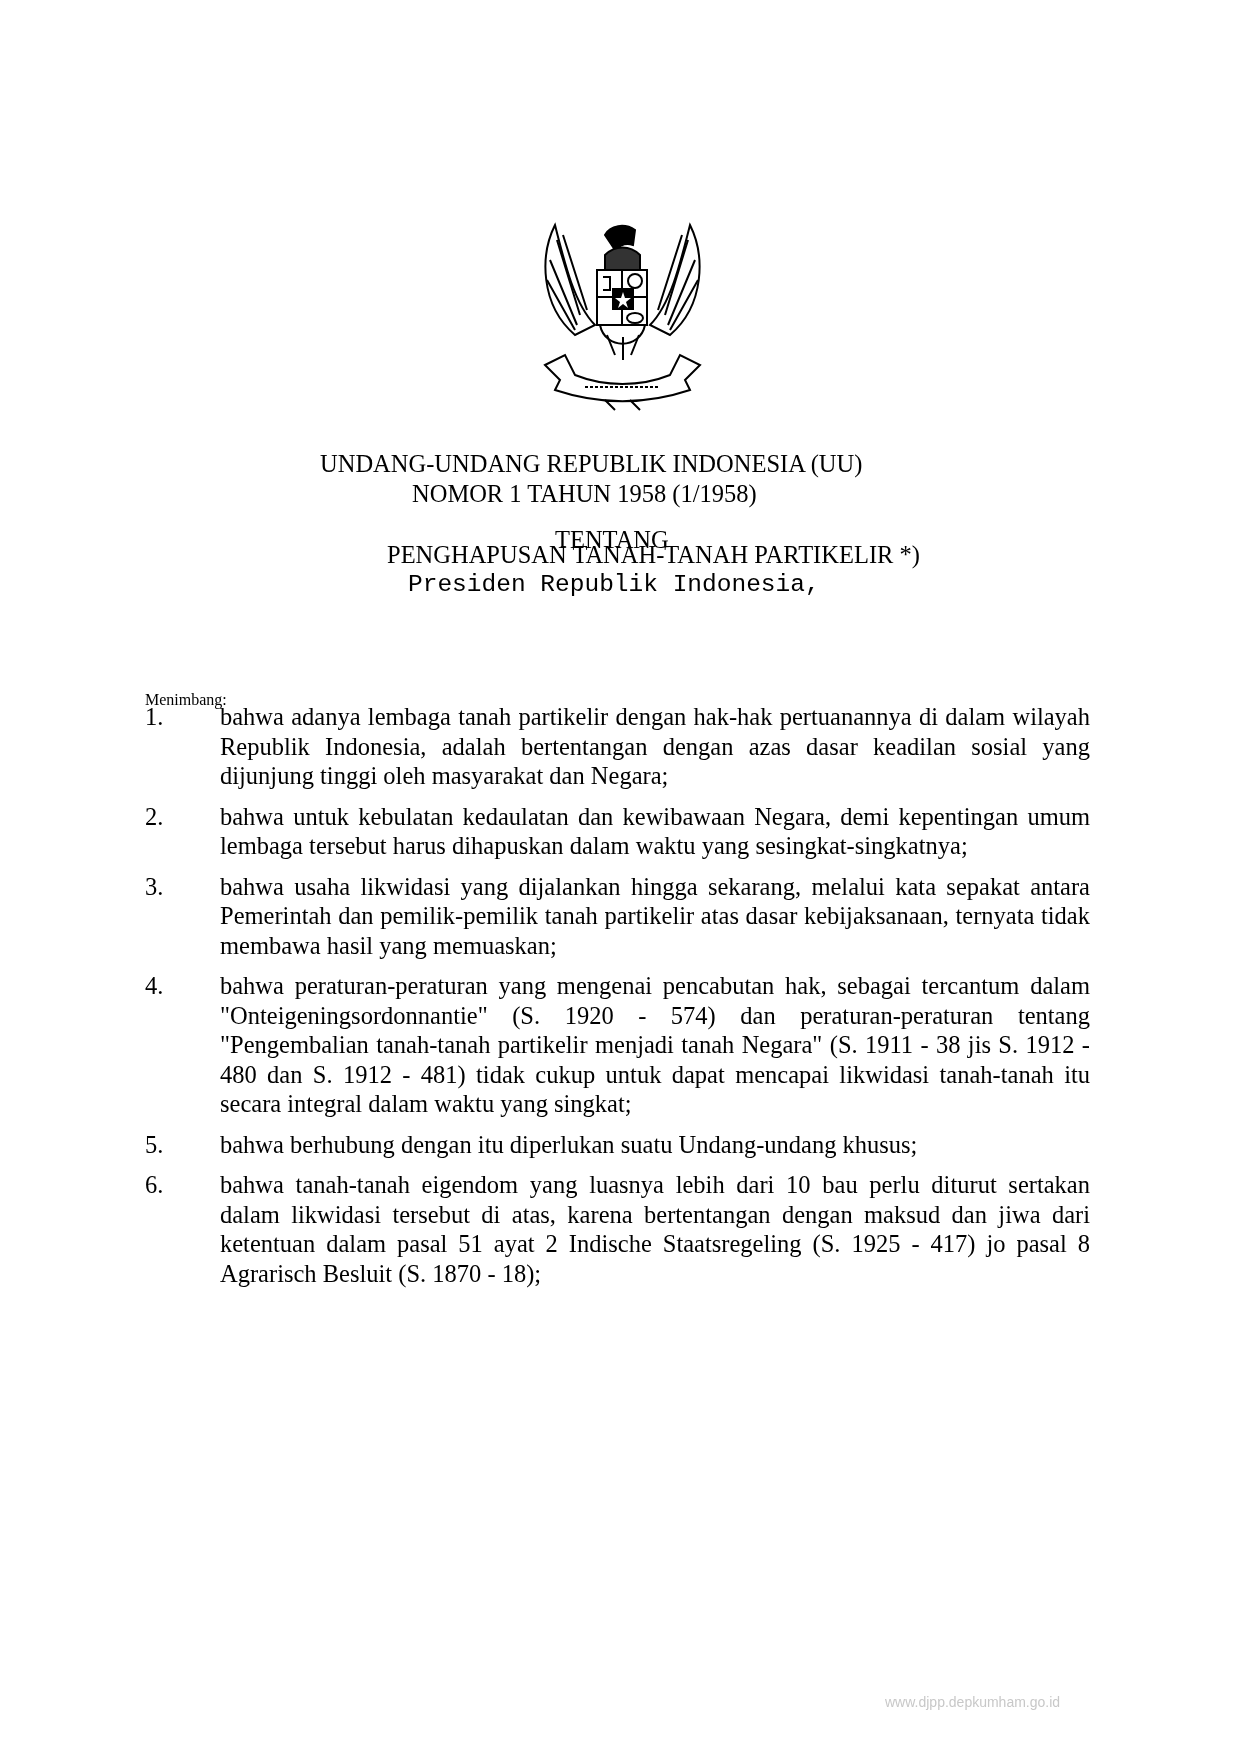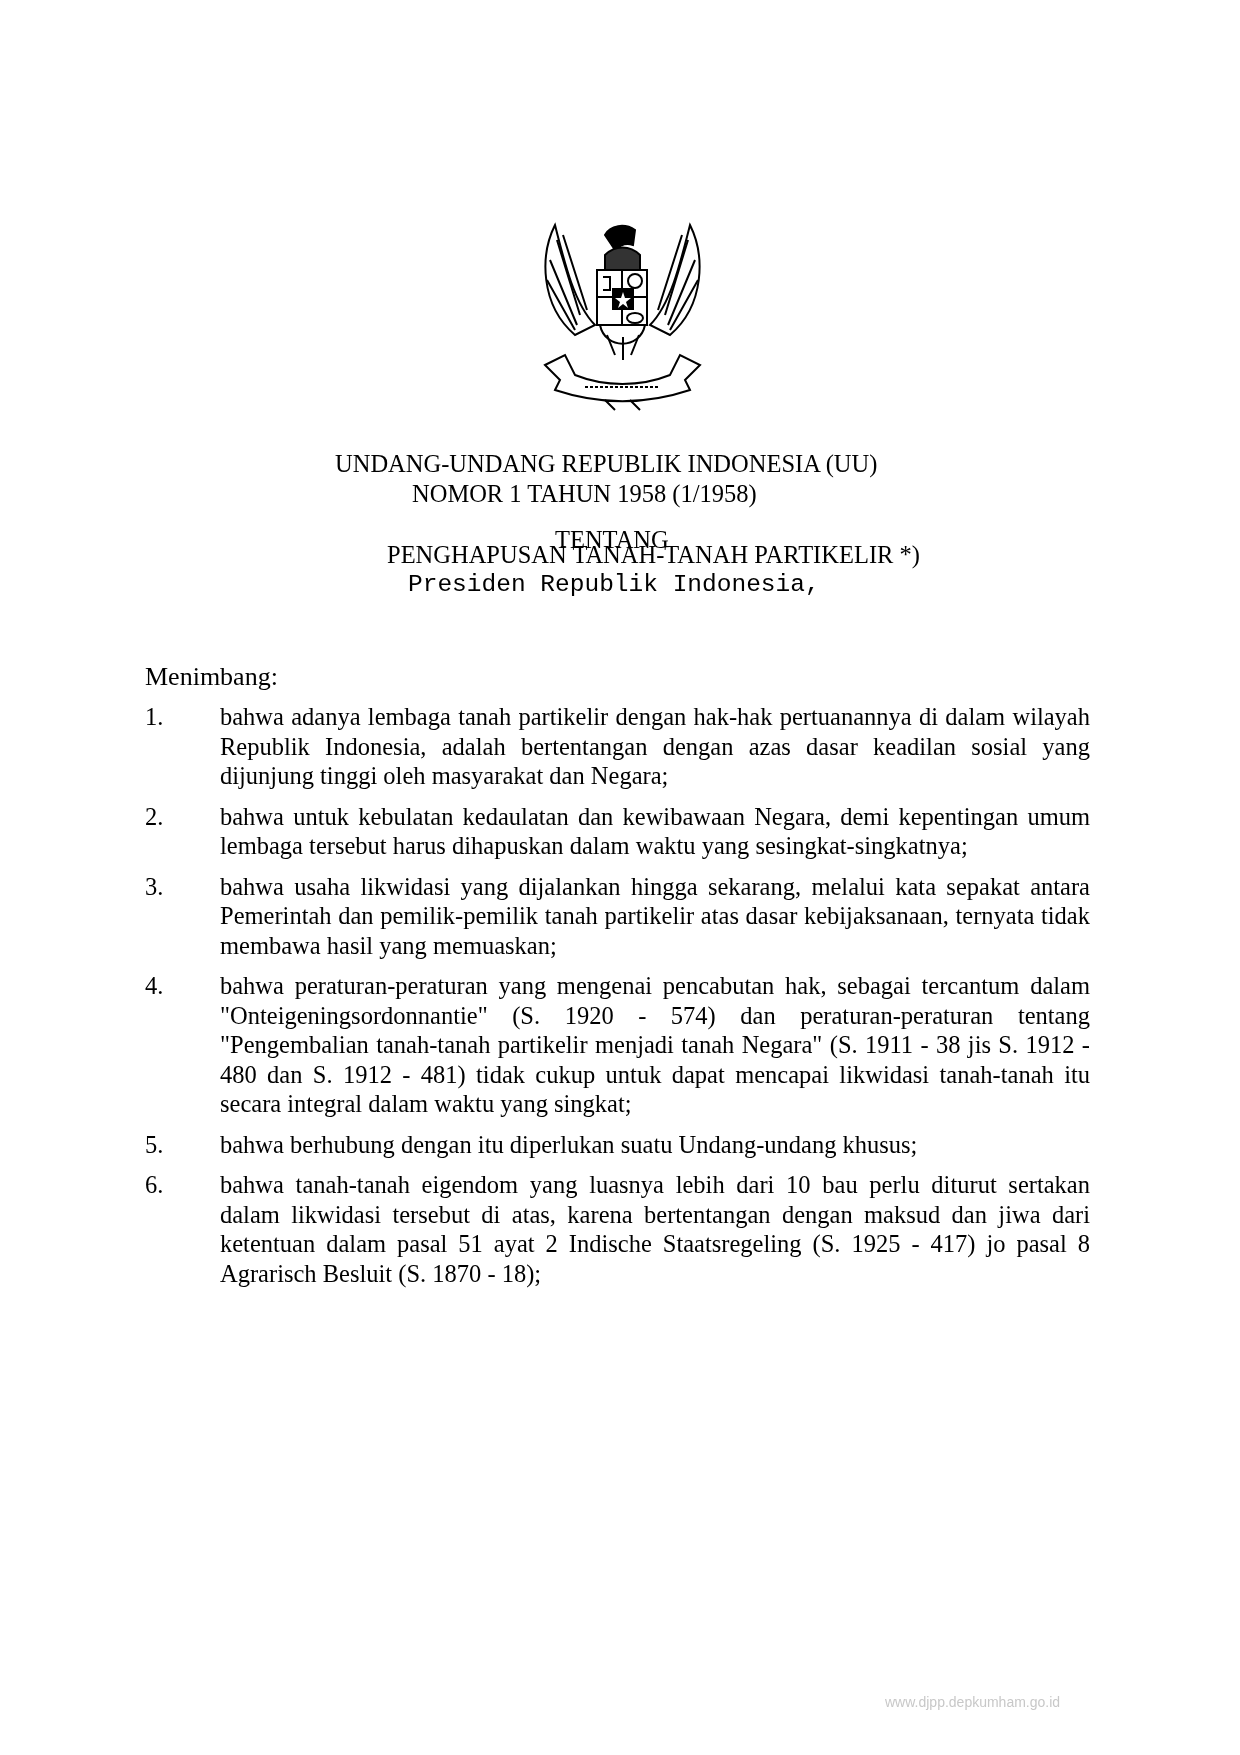--- a/index.html
+++ b/index.html
@@ -3,27 +3,27 @@
 <meta charset="utf-8">
 <style>
   html, body { margin: 0; padding: 0; background: #ffffff; }
   body {
     width: 1240px; height: 1755px; position: relative; overflow: hidden;
     font-family: "Liberation Serif", serif; color: #000;
   }
   .emblem { position: absolute; left: 535px; top: 215px; width: 175px; height: 200px; }
   .title-block { position: absolute; left: 0; top: 449px; width: 1240px; font-size: 24.5px; line-height: 30px; }
   .title-line { position: absolute; white-space: nowrap; }
-  .t1 { left: 320px; top: 0; margin-left: 15px; }
+  .t1 { left: 320px; top: 0; }
   .t2 { left: 412px; top: 30px; }
   .t3 { left: 555px; top: 76px; }
   .t4 { left: 362px; top: 91px; margin-left: 25px; }
   .t5 { left: 408px; top: 121px; font-family: Liberation Mono, monospace; }
 
-  .heading { position: absolute; left: 145px; top: 662px; font-size: 26px; }
+  .heading { position: absolute; left: 145px; top: 691px; font-size: 16px; }
   .list { position: absolute; left: 145px; top: 702px; width: 945px; font-size: 24.5px; line-height: 29.5px; }
   .item { position: relative; padding-left: 75px; margin-bottom: 11px; }
   .item-num { position: absolute; left: 0; top: 0; }
   .item-text { text-align: justify; display: block; }
   .watermark {
     position: absolute; left: 885px; top: 1694px;
     font-family: "Liberation Sans", sans-serif; font-size: 14px; color: #c8c8c8;
   }
 </style>
 </head>

